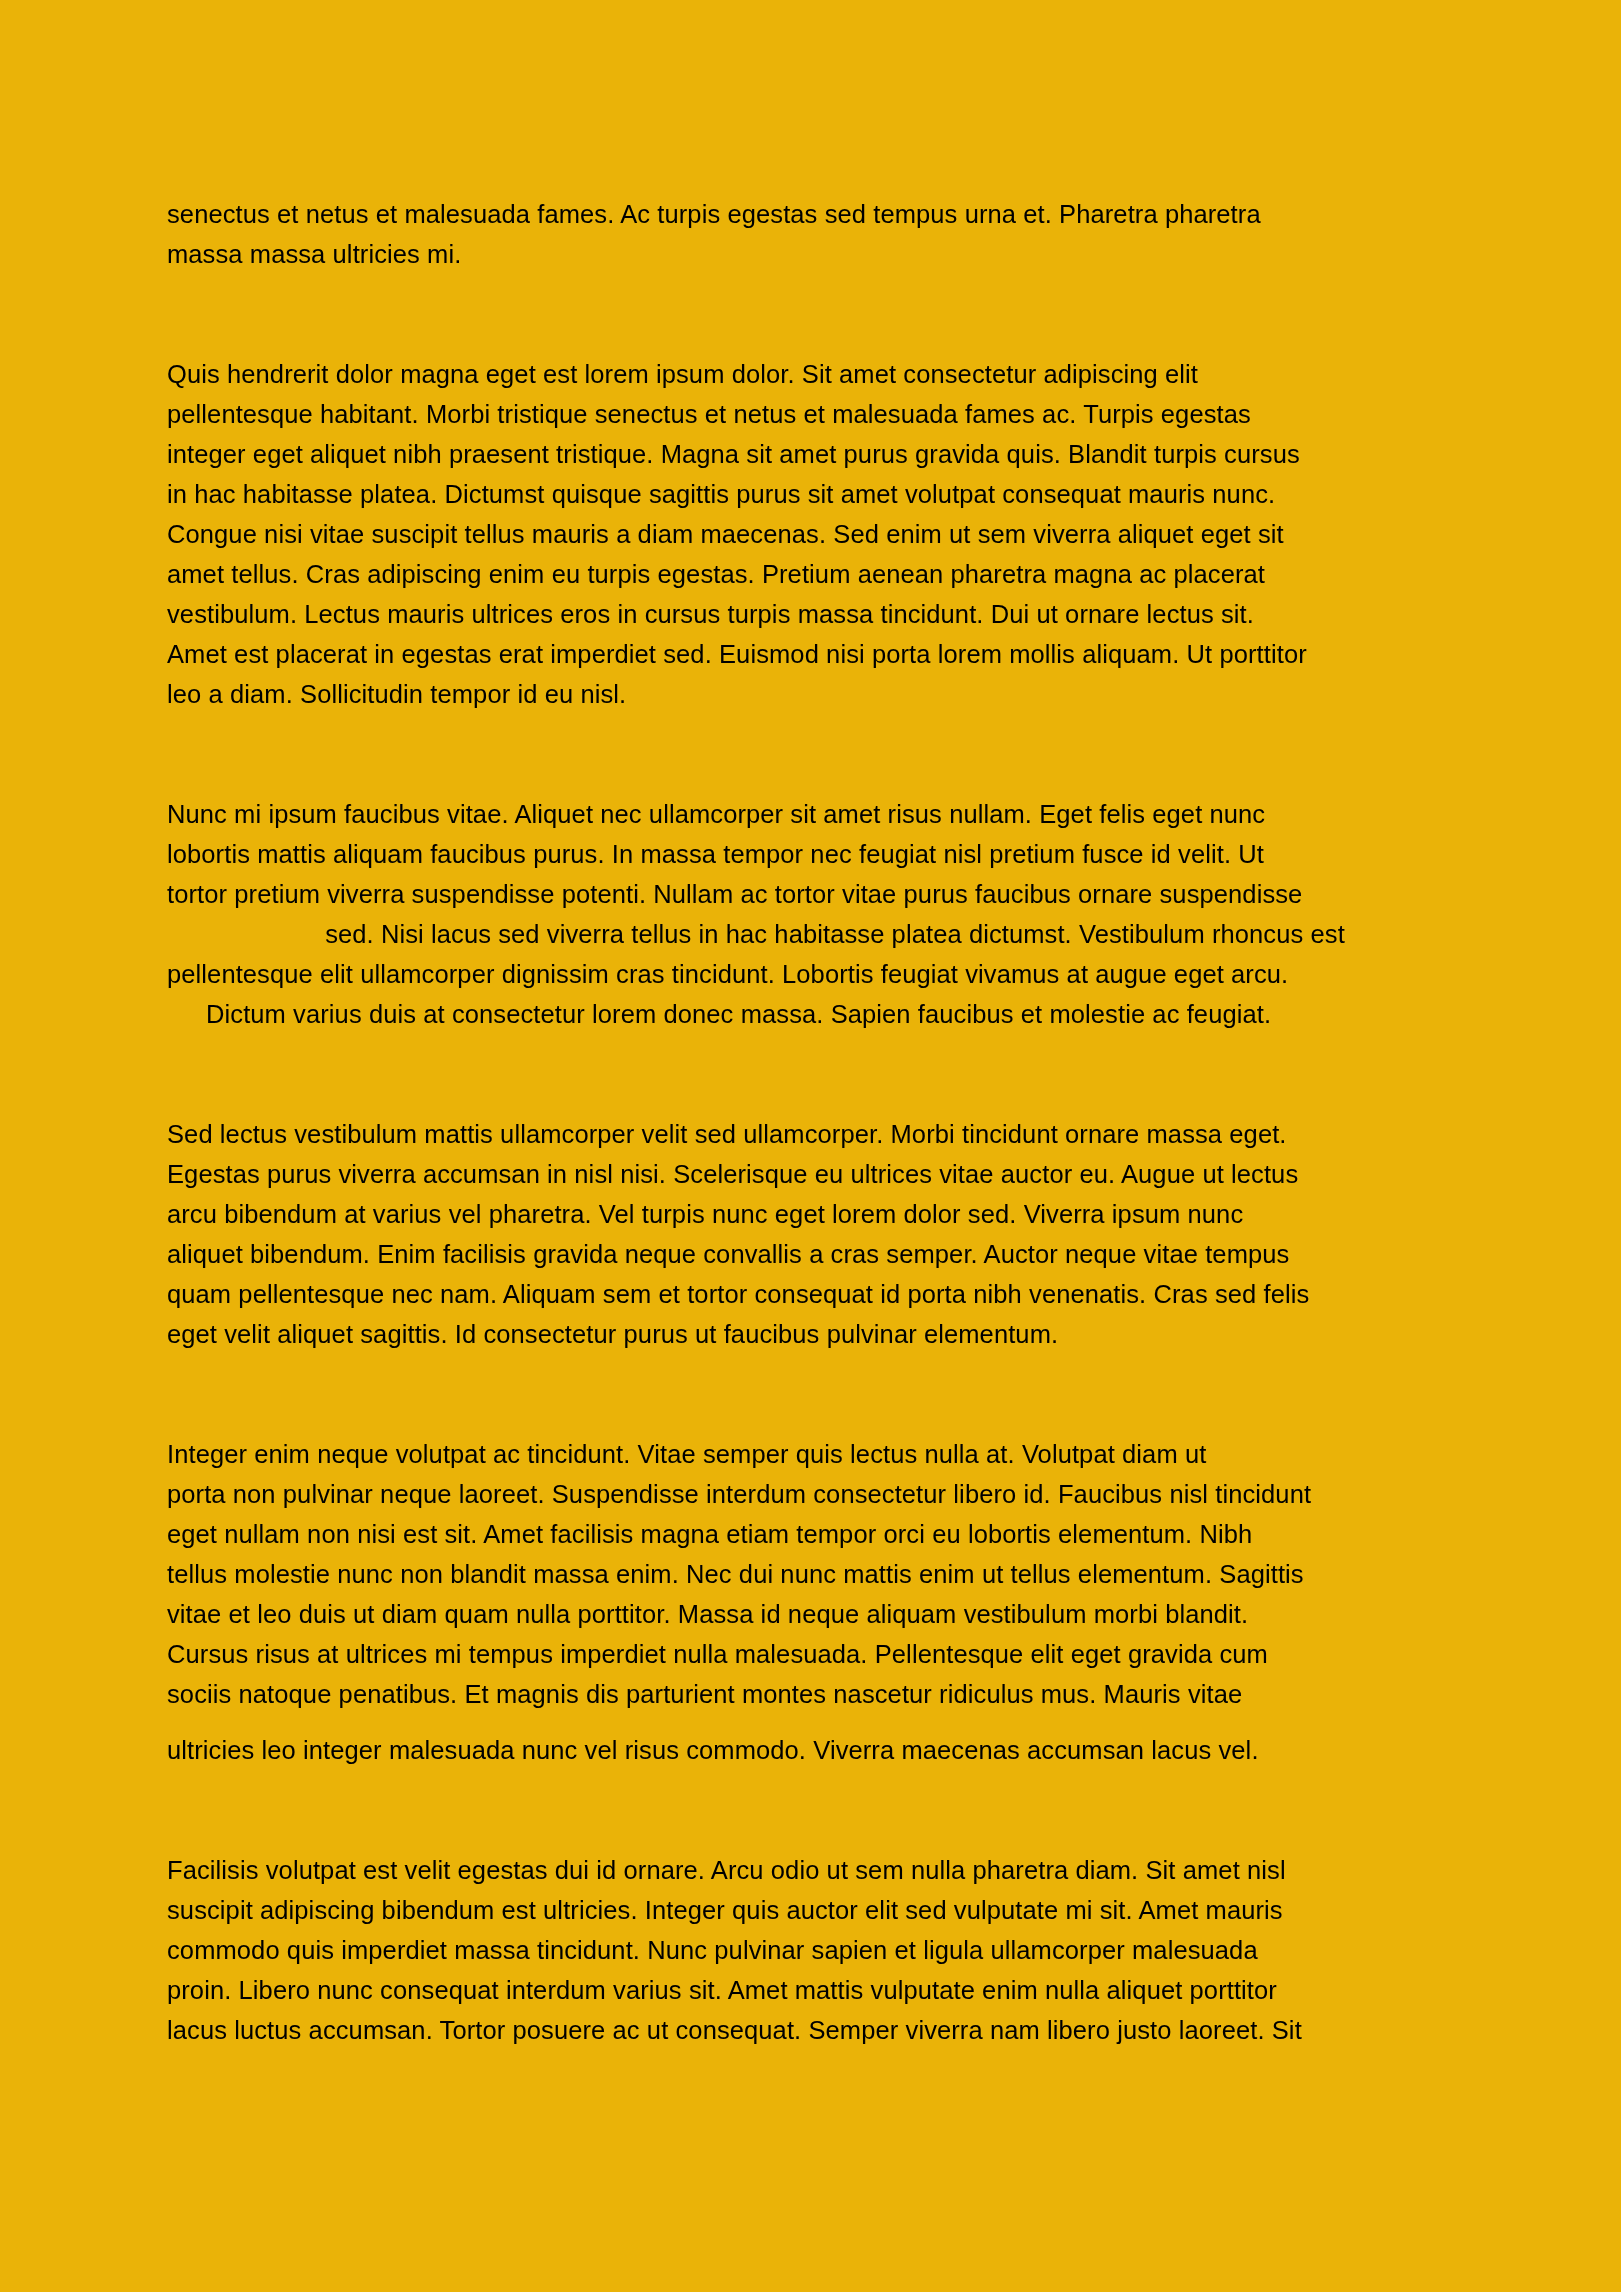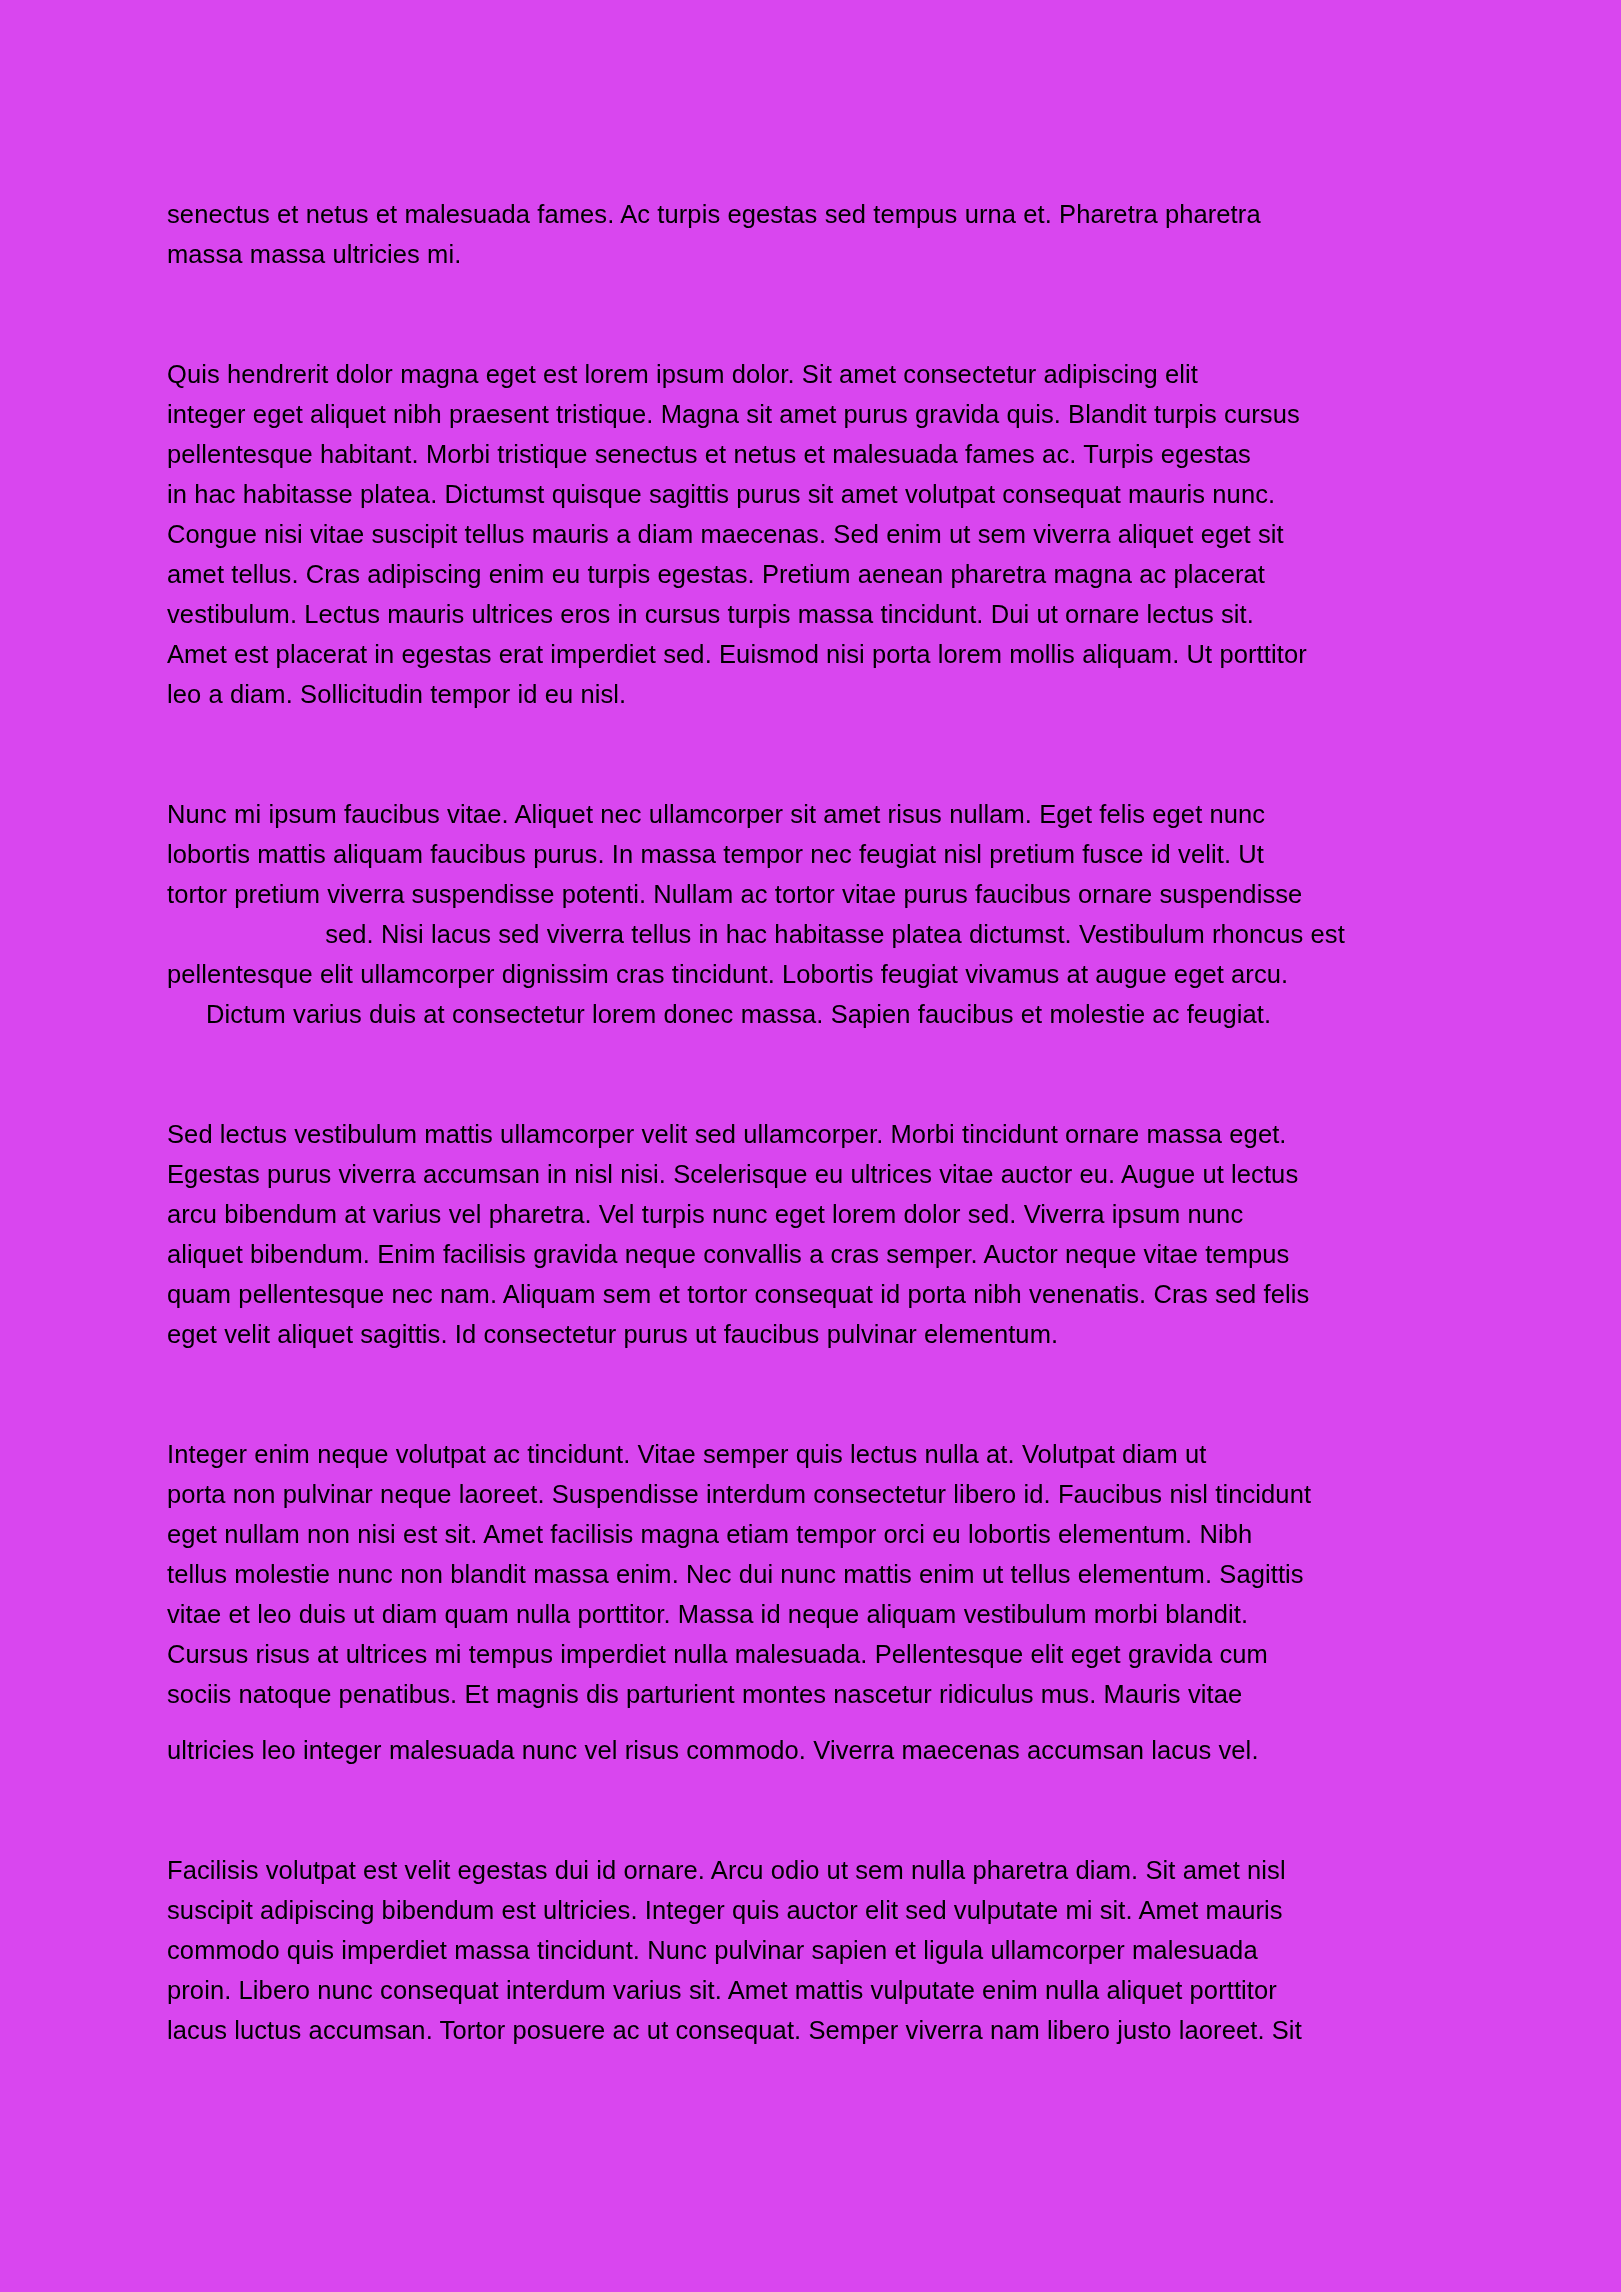--- a/index.html
+++ b/index.html
@@ -11,21 +11,21 @@
     width: 1621px;
     height: 2293px;
     overflow: hidden;
     font-family: "Liberation Sans", sans-serif;
   }
   .page {
     box-sizing: border-box;
     width: 1621px;
     height: 2293px;
     padding: 194px 118px 0 167px;
-    background: #d946ef;
+    background: #eab308;
   }
   .para {
     margin: 0 0 80px 0;
   }
   .para:last-child {
     margin-bottom: 9px;
   }
   .line {
     font-size: 25.5px;
     line-height: 40px;
@@ -38,22 +38,22 @@
 <body style="background: rgb(255, 255, 255);">
 
 <div class="page">
   <div class="doc-body">
       <div class="para">
         <div class="line" style="color: rgb(0, 0, 0);">senectus et netus et malesuada fames. Ac turpis egestas sed tempus urna et. Pharetra pharetra</div>
         <div class="line" style="color: rgb(0, 0, 0);">massa massa ultricies mi.</div>
       </div>
       <div class="para">
         <div class="line" style="color: rgb(0, 0, 0);">Quis hendrerit dolor magna eget est lorem ipsum dolor. Sit amet consectetur adipiscing elit</div>
+        <div class="line" style="color: rgb(0, 0, 0);">pellentesque habitant. Morbi tristique senectus et netus et malesuada fames ac. Turpis egestas</div>
         <div class="line" style="color: rgb(0, 0, 0);">integer eget aliquet nibh praesent tristique. Magna sit amet purus gravida quis. Blandit turpis cursus</div>
-        <div class="line" style="color: rgb(0, 0, 0);">pellentesque habitant. Morbi tristique senectus et netus et malesuada fames ac. Turpis egestas</div>
         <div class="line" style="color: rgb(0, 0, 0);">in hac habitasse platea. Dictumst quisque sagittis purus sit amet volutpat consequat mauris nunc.</div>
         <div class="line" style="color: rgb(0, 0, 0);">Congue nisi vitae suscipit tellus mauris a diam maecenas. Sed enim ut sem viverra aliquet eget sit</div>
         <div class="line" style="color: rgb(0, 0, 0);">amet tellus. Cras adipiscing enim eu turpis egestas. Pretium aenean pharetra magna ac placerat</div>
         <div class="line" style="color: rgb(0, 0, 0);">vestibulum. Lectus mauris ultrices eros in cursus turpis massa tincidunt. Dui ut ornare lectus sit.</div>
         <div class="line" style="color: rgb(0, 0, 0);">Amet est placerat in egestas erat imperdiet sed. Euismod nisi porta lorem mollis aliquam. Ut porttitor</div>
         <div class="line" style="color: rgb(0, 0, 0);">leo a diam. Sollicitudin tempor id eu nisl.</div>
       </div>
       <div class="para">
         <div class="line" style="color: rgb(0, 0, 0);">Nunc mi ipsum faucibus vitae. Aliquet nec ullamcorper sit amet risus nullam. Eget felis eget nunc</div>
         <div class="line" style="color: rgb(0, 0, 0);">lobortis mattis aliquam faucibus purus. In massa tempor nec feugiat nisl pretium fusce id velit. Ut</div>

